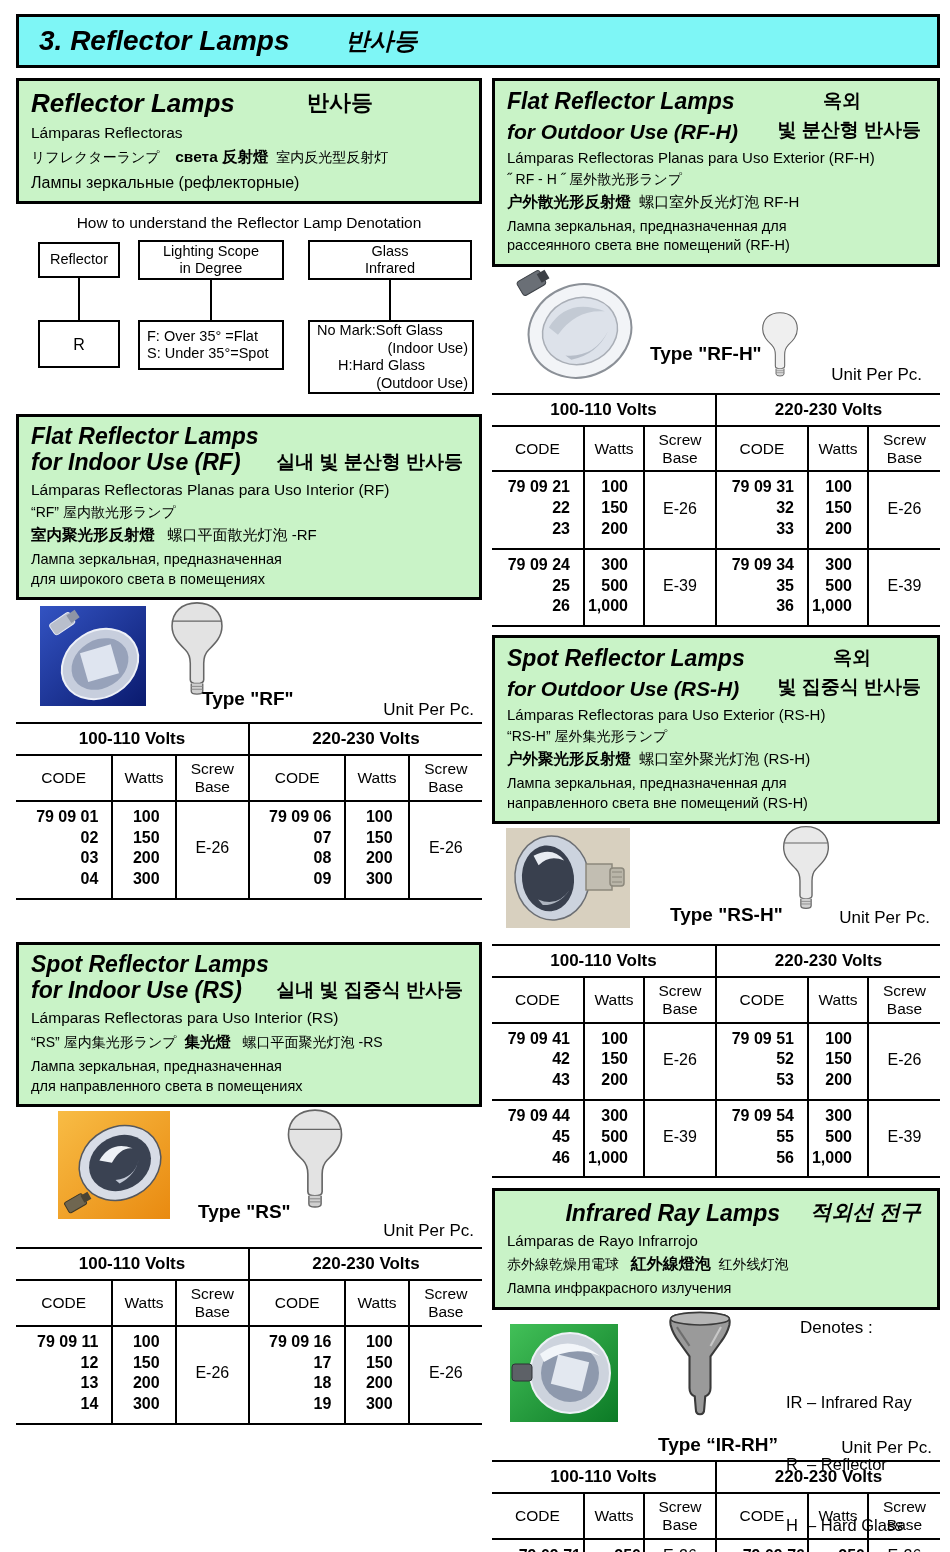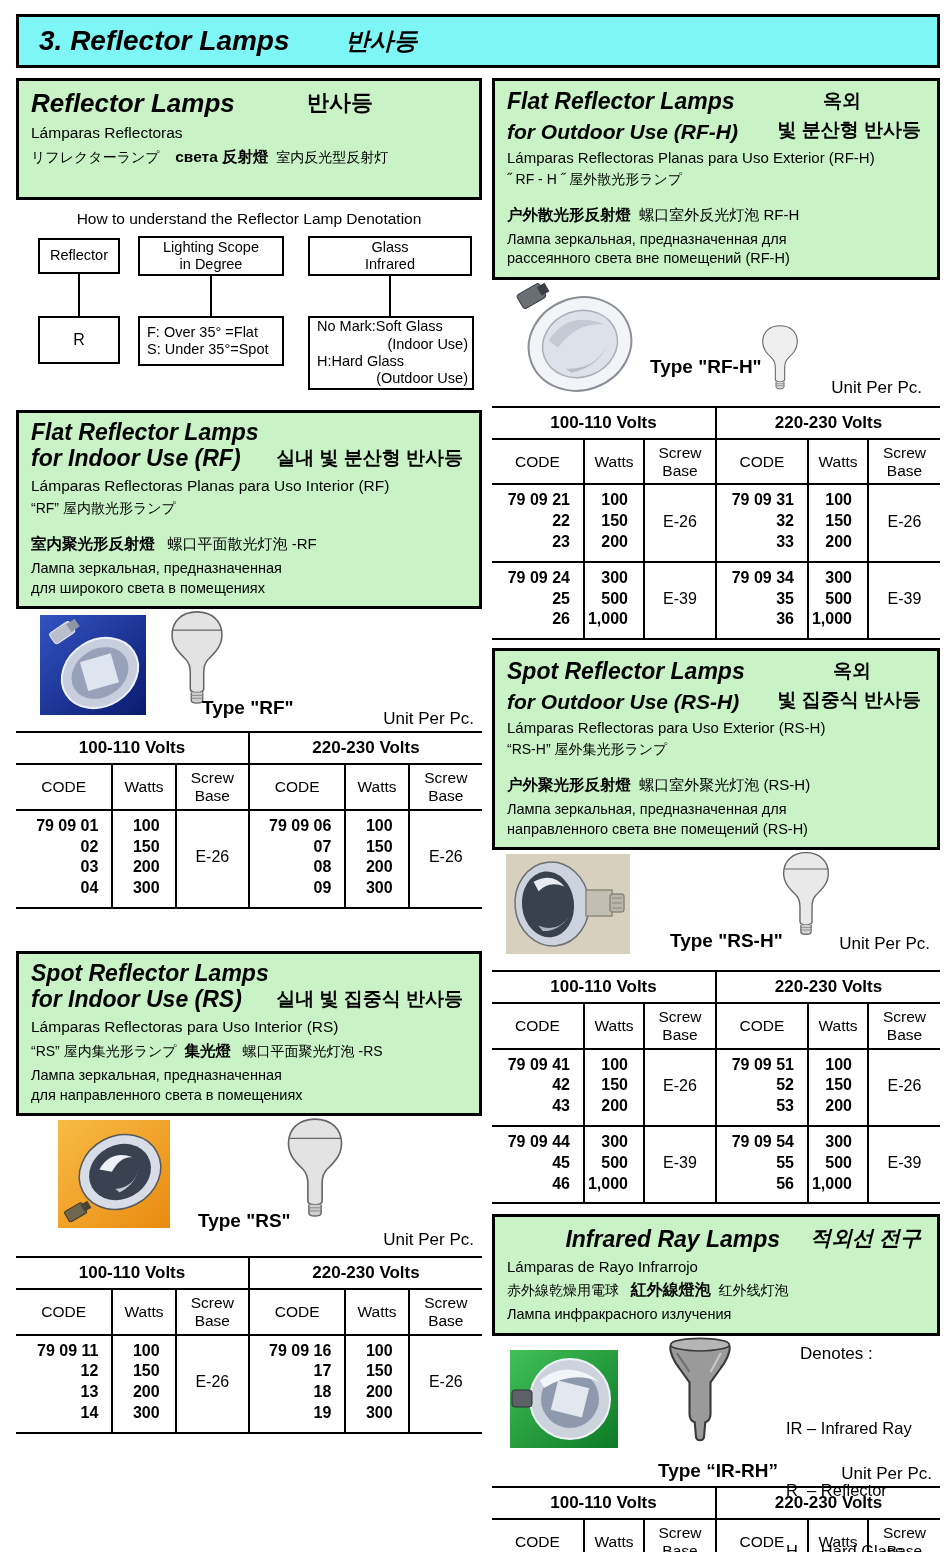--- a/index.html
+++ b/index.html
@@ -22,36 +22,36 @@
   .col-r { width:448px; }
 
   
   .gbox { background:#c9f3c7; border:3px solid #000; padding:7px 12px 9px; }
   .trow { display:flex; justify-content:space-between; align-items:flex-end; }
   .gt1 { font-style:italic; font-weight:bold; font-size:23px; line-height:1.1; }
   .gt1-big { font-size:26px; }
   .gko { font-weight:bold; font-size:19px; padding-right:4px; white-space:nowrap; }
   .es  { font-size:15.5px; margin-top:6px; }
   .jaline { font-size:14px; margin-top:5px; }
-  .zhline { font-size:15px; margin-top:16px; }
+  .zhline { font-size:15px; margin-top:3px; }
   .zhb { font-weight:bold; font-size:15.5px; }
   .ru { font-size:14.5px; line-height:1.2; margin-top:2px; }
   .ru-first { margin-top:5px; }
 
   
   .denot { position:relative; height:188px; margin-top:6px; }
   .denot-h { text-align:center; font-size:15.5px; padding-top:4px; }
   .dbox { position:absolute; border:2px solid #000; background:#fff;
           display:flex; flex-direction:column; align-items:center; justify-content:center;
           font-size:14.5px; line-height:1.2; text-align:center; }
   .dbox-l { align-items:flex-start; text-align:left; padding-left:7px; }
   .dline { position:absolute; border-left:2px solid #000; width:0; }
   .glassbox div { width:100%; }
   .gl-r { text-align:right; padding-right:4px; }
-  .gl-r3 { text-align:left; padding-right:26px; }
+  .gl-r3 { text-align:center; padding-right:26px; }
 
   
   .imgrow { position:relative; }
   .abs { position:absolute; }
   .typelabel { font-weight:bold; font-size:19px; white-space:nowrap; }
   .unitlabel { font-size:17px; white-space:nowrap;text-align:right; }
 
   
   table.vt { border-collapse:collapse; width:100%; table-layout:fixed;
              border-top:2px solid #000; border-bottom:2px solid #000; }
@@ -88,20 +88,21 @@
         <div class="trow">
           <span class="gt1 gt1-big">Reflector Lamps</span>
           <span class="gko" style="font-size:22px;margin-right:90px;">반사등</span>
         </div>
         <div class="es">Lámparas Reflectoras</div>
         <div class="jaline">
           <span>リフレクターランプ</span>&nbsp;&nbsp;&nbsp;
           <span class="zhb">света 反射燈</span>&nbsp;
           <span>室内反光型反射灯</span>
         </div>
+        <div class="ru ru-first" style="font-size:16px;">Лампы зеркальные (рефлекторные)</div>
       </div>
 
       <div class="denot">
         <div class="denot-h">How to understand the Reflector Lamp Denotation</div>
         <div class="dbox" style="left:22px; top:32px; width:82px; height:36px;">
           <span>Reflector</span>
         </div>
         <div class="dbox" style="left:122px; top:30px; width:146px; height:40px;">
           <span>Lighting Scope</span>
           <span>in Degree</span>

